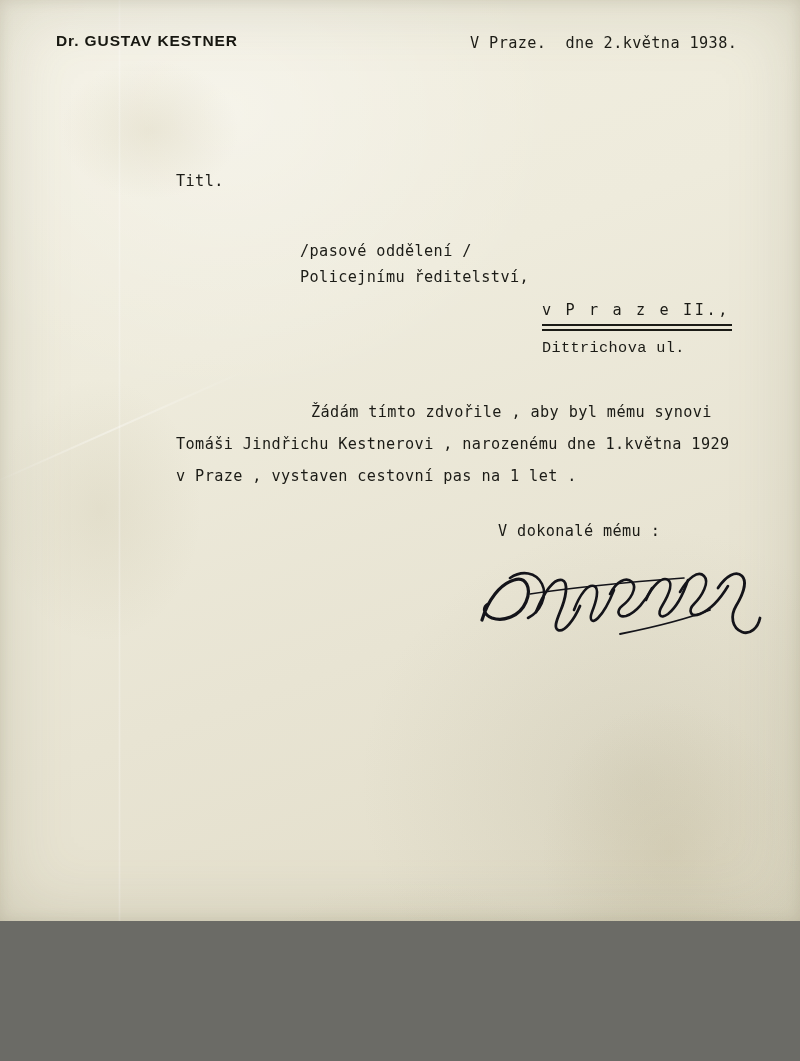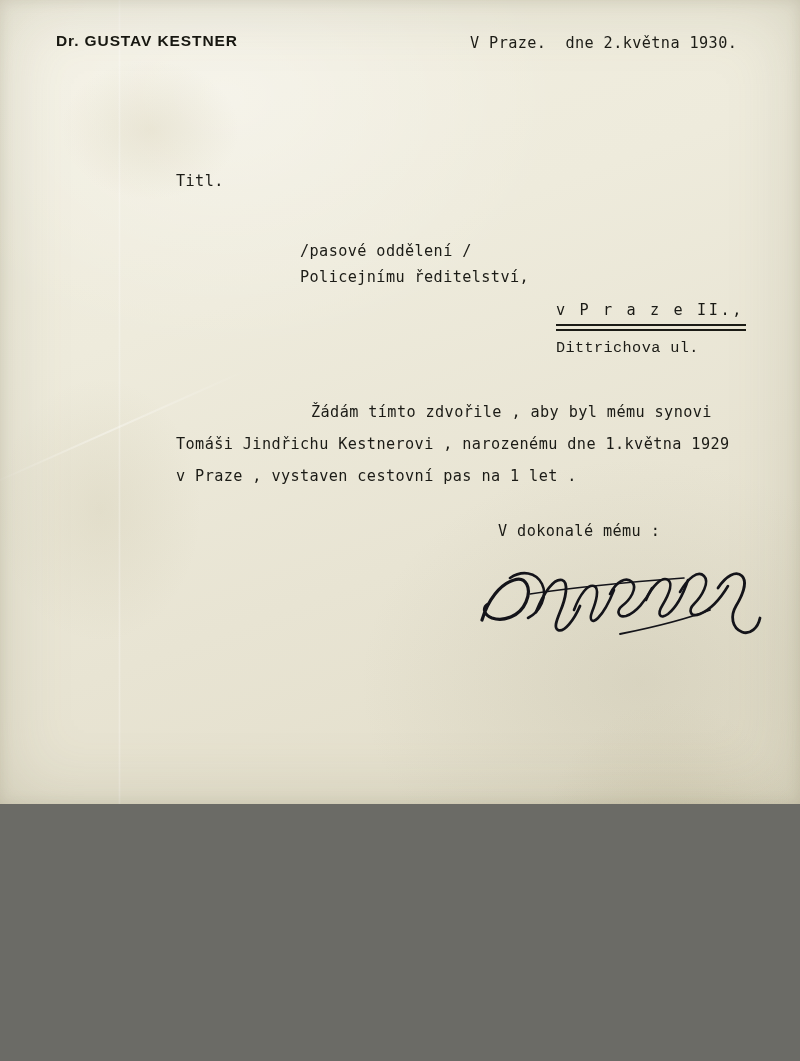--- a/index.html
+++ b/index.html
@@ -3,21 +3,21 @@
 <meta charset="utf-8">
 <style>
   html, body {
     margin: 0;
     padding: 0;
     background: #6b6b66;
   }
   .page {
     position: relative;
     width: 800px;
-    height: 804px;
+    height: 921px;
     overflow: hidden;
     background:
       radial-gradient(ellipse 60% 45% at 28% 12%, rgba(255,255,255,0.35), rgba(255,255,255,0) 70%),
       radial-gradient(ellipse 50% 40% at 80% 85%, rgba(160,155,130,0.18), rgba(255,255,255,0) 70%),
       linear-gradient(160deg, #f2efe1 0%, #eeebdc 35%, #e8e4d3 65%, #e2ddc9 100%);
     font-family: "Liberation Sans", sans-serif;
   }
   
   .paper-stain {
     position: absolute;
@@ -104,21 +104,21 @@
 
   .addressee {
     position: absolute;
     left: 300px;
     top: 238px;
     line-height: 26px;
   }
 
   .city-block {
     position: absolute;
-    left: 556px;
+    left: 542px;
     top: 297px;
     line-height: 26px;
   }
   .city-line {
     letter-spacing: 2.6px;
   }
   .city-underline {
     width: 190px;
     height: 0;
     border-top: 2px solid #1b1b16;
@@ -167,21 +167,21 @@
   <div class="paper-stain stain-2"></div>
   <div class="paper-stain stain-3"></div>
   <div class="paper-stain stain-4"></div>
   <div class="crease crease-v"></div>
   <div class="crease crease-d"></div>
 
   <div class="content">
 
     <div class="letterhead">Dr. GUSTAV KESTNER</div>
 
-    <div class="dateline tw">V Praze.  dne 2.května 1930.</div>
+    <div class="dateline tw">V Praze.  dne 2.května 1938.</div>
 
     <div class="salutation tw">Titl.</div>
 
     <div class="addressee">
       <div class="tw">/pasové oddělení /</div>
       <div class="tw">Policejnímu ředitelství,</div>
     </div>
 
     <div class="city-block">
       <div class="tw city-line">v P r a z e II.,</div>

